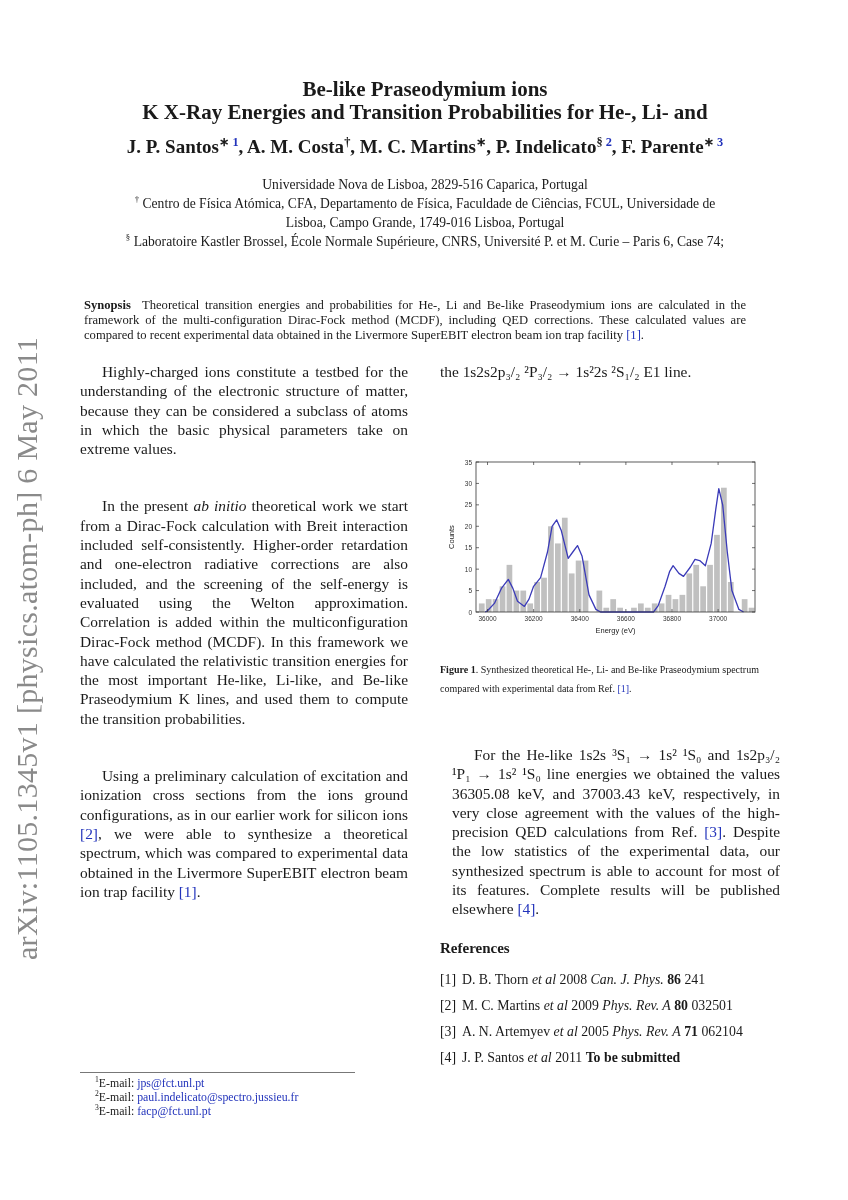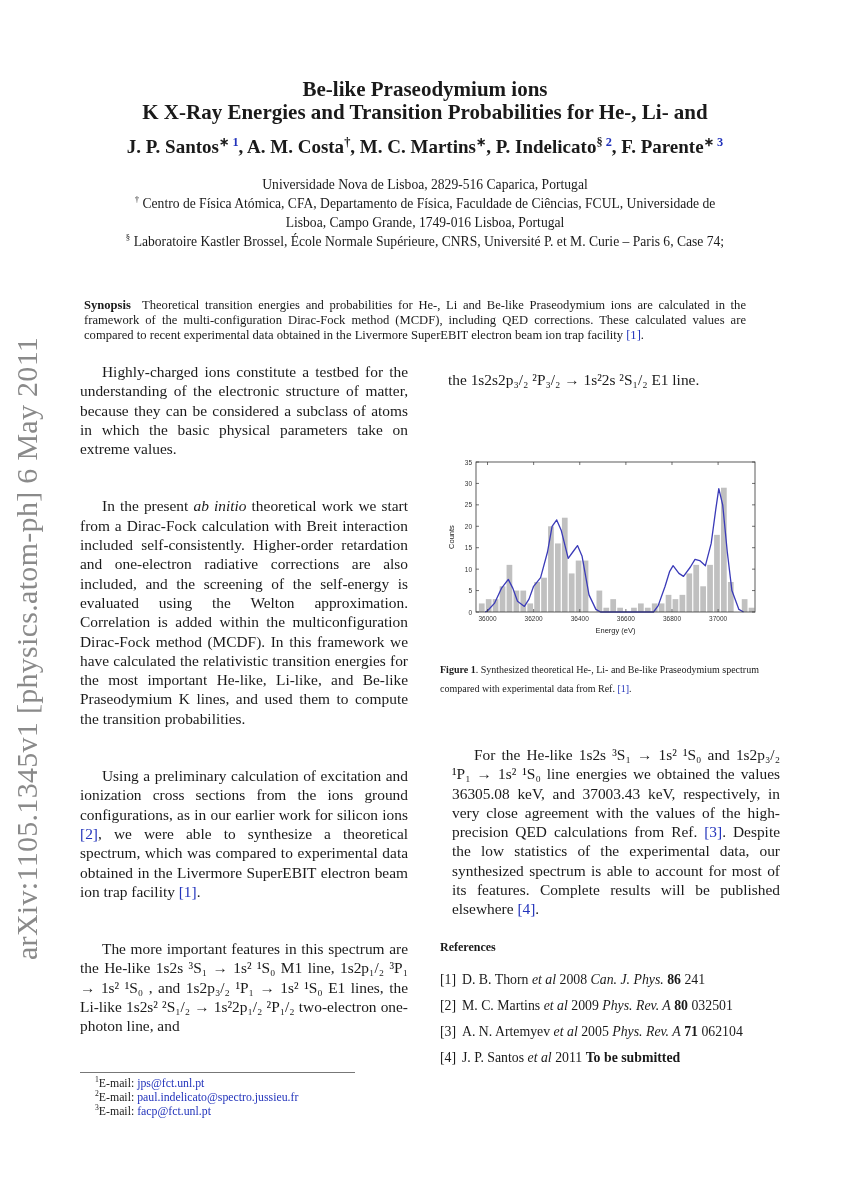--- a/index.html
+++ b/index.html
@@ -12,21 +12,21 @@
   #affils{position:absolute;left:60px;width:730px;top:175px;text-align:center;font-family:"Liberation Serif",serif;font-size:13.6px;line-height:19px;}
   #synopsis{position:absolute;left:84px;width:662px;top:298px;font-family:"Liberation Serif",serif;font-size:12.6px;line-height:15px;text-align:justify;}
   .col{position:absolute;font-family:"Liberation Serif",serif;font-size:15.4px;line-height:19.3px;text-align:justify;}
   #col-left{left:80px;width:328px;top:362px;}
   #col-right{left:440px;width:328px;top:362px;}
   .para{text-indent:22px;margin:0;}
   .gap{height:38px;}
   #fig{position:absolute;left:440px;top:455px;width:330px;height:190px;}
   #caption{position:absolute;left:440px;top:660px;width:326px;font-family:"Liberation Serif",serif;font-size:10px;line-height:19px;}
   #right-para{position:absolute;left:440px;top:745px;width:328px;font-family:"Liberation Serif",serif;font-size:15.4px;line-height:19.3px;text-align:justify;margin-left:12px;}
-  #refs-title{position:absolute;left:440px;top:940px;font-family:"Liberation Serif",serif;font-weight:bold;font-size:12px;}
+  #refs-title{position:absolute;left:440px;top:940px;font-family:"Liberation Serif",serif;font-weight:bold;font-size:15px;}
   #refs{position:absolute;left:440px;top:972px;width:340px;font-family:"Liberation Serif",serif;font-size:13.8px;}
   .ref{height:26px;}
   #footnote-rule{position:absolute;left:80px;top:1072px;width:275px;border-top:1px solid #777;}
   #footnotes{position:absolute;left:95px;top:1076px;font-family:"Liberation Serif",serif;font-size:11.8px;line-height:14px;}
   i{font-style:italic;}
 </style>
 </head>
 <body>
 
 <div id="arxiv-stamp">arXiv:1105.1345v1  [physics.atom-ph]  6 May 2011</div>
@@ -50,25 +50,24 @@
   <span>Theoretical transition energies and probabilities for He-, Li and Be-like Praseodymium ions are calculated in the framework of the multi-configuration Dirac-Fock method (MCDF), including QED corrections. These calculated values are compared to recent experimental data obtained in the Livermore SuperEBIT electron beam ion trap facility </span><a class="blue">[1]</a><span>.</span>
 </div>
 
 <div id="col-left" class="col">
   <p class="para">Highly-charged ions constitute a testbed for the understanding of the electronic structure of matter, because they can be considered a subclass of atoms in which the basic physical parameters take on extreme values.</p>
   <div class="gap"></div>
   <p class="para"><span>In the present </span><i>ab initio</i><span> theoretical work we start from a Dirac-Fock calculation with Breit interaction included self-consistently. Higher-order retardation and one-electron radiative corrections are also included, and the screening of the self-energy is evaluated using the Welton approximation. Correlation is added within the multiconfiguration Dirac-Fock method (MCDF). In this framework we have calculated the relativistic transition energies for the most important He-like, Li-like, and Be-like Praseodymium K lines, and used them to compute the transition probabilities.</span></p>
   <div class="gap"></div>
   <p class="para"><span>Using a preliminary calculation of excitation and ionization cross sections from the ions ground configurations, as in our earlier work for silicon ions </span><a class="blue">[2]</a><span>, we were able to synthesize a theoretical spectrum, which was compared to experimental data obtained in the Livermore SuperEBIT electron beam ion trap facility </span><a class="blue">[1]</a><span>.</span></p>
   <div class="gap"></div>
-  <p class="para">The more important features in this spectrum are the He-like 1s2s ³S₁ → 1s² ¹S₀ M1 line, 1s2p₁/₂ ³P₁ → 1s² ¹S₀ , and 1s2p₃/₂ ¹P₁ → 1s² ¹S₀ E1 lines, the Li-like 1s2s² ²S₁/₂ → 1s²2p₁/₂ ²P₁/₂ two-electron one-photon line, and</p>
 </div>
 
 <div id="col-right" class="col">
-  <p style="margin:8px">the 1s2s2p₃/₂ ²P₃/₂ → 1s²2s ²S₁/₂ E1 line.</p>
+  <p style="margin:0">the 1s2s2p₃/₂ ²P₃/₂ → 1s²2s ²S₁/₂ E1 line.</p>
 </div>
 
 <svg id="fig" viewBox="0 0 330 190" width="330" height="190">
     <rect x="38.90578512396694" y="148.42857142857142" width="5.717355371900825" height="8.571428571428584" fill="#c0c0c0"></rect>
     <rect x="45.82314049586777" y="144.14285714285714" width="5.717355371900825" height="12.857142857142861" fill="#c0c0c0"></rect>
     <rect x="52.740495867768594" y="144.14285714285714" width="5.717355371900825" height="12.857142857142861" fill="#c0c0c0"></rect>
     <rect x="59.65785123966942" y="131.28571428571428" width="5.717355371900839" height="25.714285714285722" fill="#c0c0c0"></rect>
     <rect x="66.57520661157025" y="109.85714285714286" width="5.717355371900811" height="47.14285714285714" fill="#c0c0c0"></rect>
     <rect x="73.49256198347106" y="135.57142857142858" width="5.717355371900839" height="21.428571428571416" fill="#c0c0c0"></rect>
     <rect x="80.4099173553719" y="135.57142857142858" width="5.717355371900811" height="21.428571428571416" fill="#c0c0c0"></rect>

